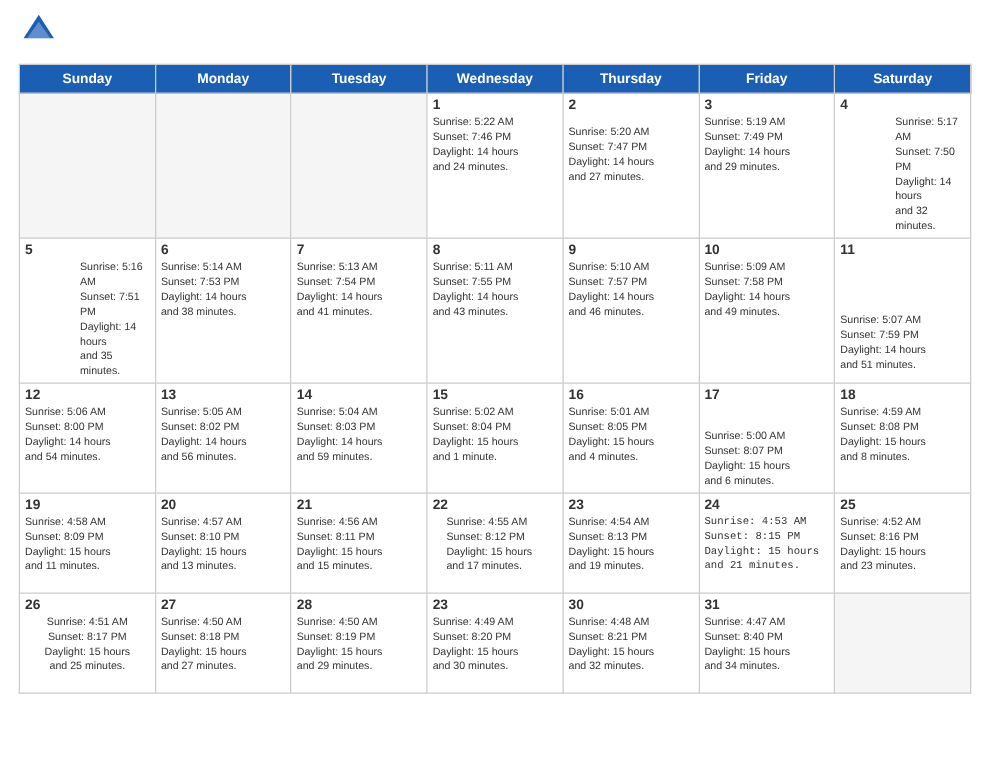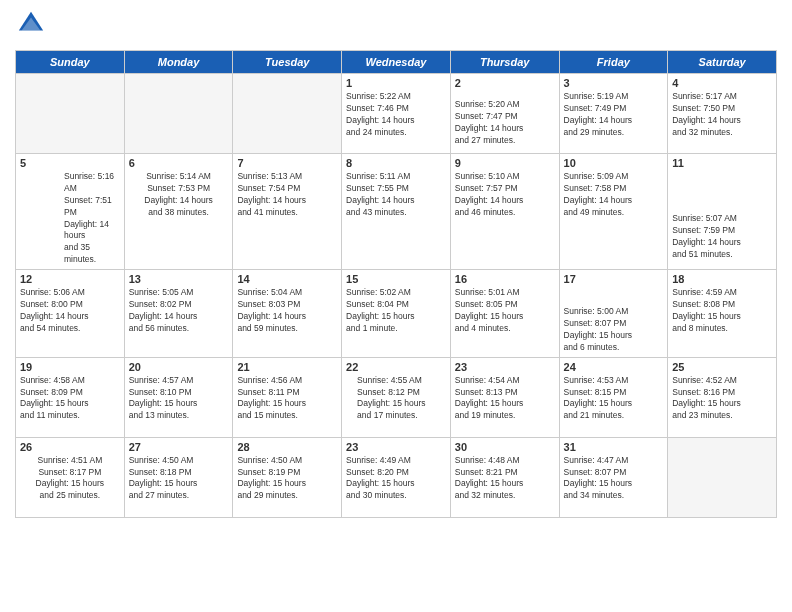--- a/index.html
+++ b/index.html
@@ -13,21 +13,21 @@
     .logo-text { font-size: 18px; font-weight: bold; line-height: 1.1; }
     .logo-text .general { color: #333; }
     .logo-text .blue { color: #1a5fb4; }
     .logo-icon { width: 28px; height: 28px; margin-left: 2px; }
 
     .title-block { text-align: right; }
     .month-title { font-size: 36px; font-weight: bold; color: #333; line-height: 1.1; }
     .location { font-size: 15px; color: #333; }
 
     .calendar { width: 100%; border-collapse: collapse; font-size: 9px; }
-    .calendar th { background: #1a5fb4; color: #fff; text-align: center; padding: 5px 3px; font-size: 11px; font-weight: bold; border: 1px solid #ccc; font-style: italic; }
+    .calendar th { background: #1a5fb4; color: #fff; text-align: center; padding: 5px 3px; font-size: 11px; font-weight: bold; border: 1px solid #ccc; }
     .calendar td { border: 1px solid #ccc; vertical-align: top; padding: 3px 4px; width: calc(100%/7); height: 80px; background: #fff; }
     .calendar td.empty { background: #f5f5f5; }
     .calendar tr:nth-child(even) td:not(.empty) { background: #fff; }
     .calendar tr td { background: #fff; }
 
     .day-num { font-size: 11px; font-weight: bold; color: #333; margin-bottom: 2px; }
     .day-info { font-size: 8.5px; color: #333; line-height: 1.4; }
   </style>
 </head>
 <body>
@@ -85,37 +85,37 @@
           </td>
           <td>
             <div class="day-num">3</div>
             <div class="day-info" style="white-space: pre-line;">Sunrise: 5:19 AM
 Sunset: 7:49 PM
 Daylight: 14 hours
 and 29 minutes.</div>
           </td>
           <td>
             <div class="day-num">4</div>
-            <div class="day-info" style="white-space: pre-line;">Sunrise: 5:17 AM
+            <div class="day-info" style="white-space: pre-line; margin-left: 44px;">Sunrise: 5:17 AM
 Sunset: 7:50 PM
 Daylight: 14 hours
 and 32 minutes.</div>
           </td>
         </tr>
         <tr>
           <td>
             <div class="day-num">5</div>
             <div class="day-info" style="white-space: pre-line; margin-left: 44px;">Sunrise: 5:16 AM
 Sunset: 7:51 PM
 Daylight: 14 hours
 and 35 minutes.</div>
           </td>
           <td>
             <div class="day-num">6</div>
-            <div class="day-info" style="white-space: pre-line; text-align: center;">Sunrise: 5:14 AM
+            <div class="day-info" style="white-space: pre-line;">Sunrise: 5:14 AM
 Sunset: 7:53 PM
 Daylight: 14 hours
 and 38 minutes.</div>
           </td>
           <td>
             <div class="day-num">7</div>
             <div class="day-info" style="white-space: pre-line;">Sunrise: 5:13 AM
 Sunset: 7:54 PM
 Daylight: 14 hours
 and 41 minutes.</div>
@@ -231,21 +231,21 @@
           </td>
           <td>
             <div class="day-num">23</div>
             <div class="day-info" style="white-space: pre-line;">Sunrise: 4:54 AM
 Sunset: 8:13 PM
 Daylight: 15 hours
 and 19 minutes.</div>
           </td>
           <td>
             <div class="day-num">24</div>
-            <div class="day-info" style="white-space: pre-line;">Sunrise: 4:53 AM
+            <div class="day-info" style="white-space: pre-line; font-family: Liberation Mono, monospace;">Sunrise: 4:53 AM
 Sunset: 8:15 PM
 Daylight: 15 hours
 and 21 minutes.</div>
           </td>
           <td>
             <div class="day-num">25</div>
             <div class="day-info" style="white-space: pre-line;">Sunrise: 4:52 AM
 Sunset: 8:16 PM
 Daylight: 15 hours
 and 23 minutes.</div>
@@ -283,21 +283,21 @@
           <td>
             <div class="day-num">30</div>
             <div class="day-info" style="white-space: pre-line;">Sunrise: 4:48 AM
 Sunset: 8:21 PM
 Daylight: 15 hours
 and 32 minutes.</div>
           </td>
           <td>
             <div class="day-num">31</div>
             <div class="day-info" style="white-space: pre-line;">Sunrise: 4:47 AM
-Sunset: 8:07 PM
+Sunset: 8:40 PM
 Daylight: 15 hours
 and 34 minutes.</div>
           </td>
           <td class="empty"></td>
         </tr>
       </tbody>
   </table>
 </div>
 
 </body></html>

